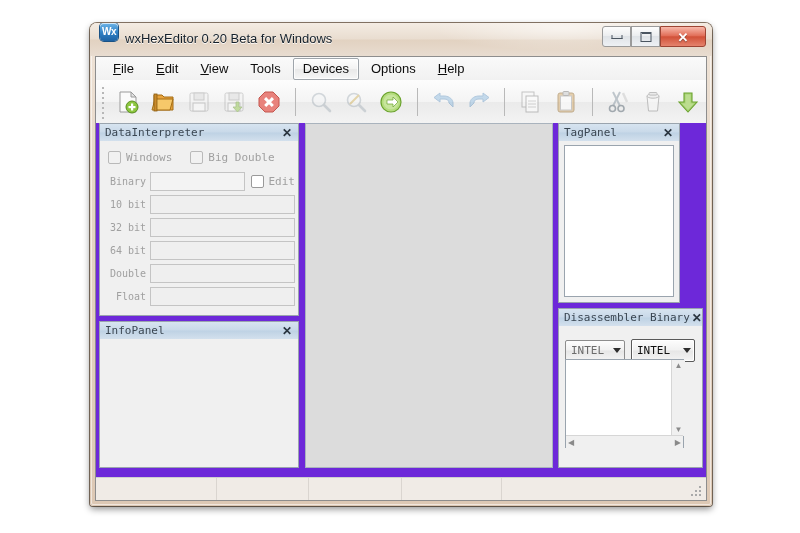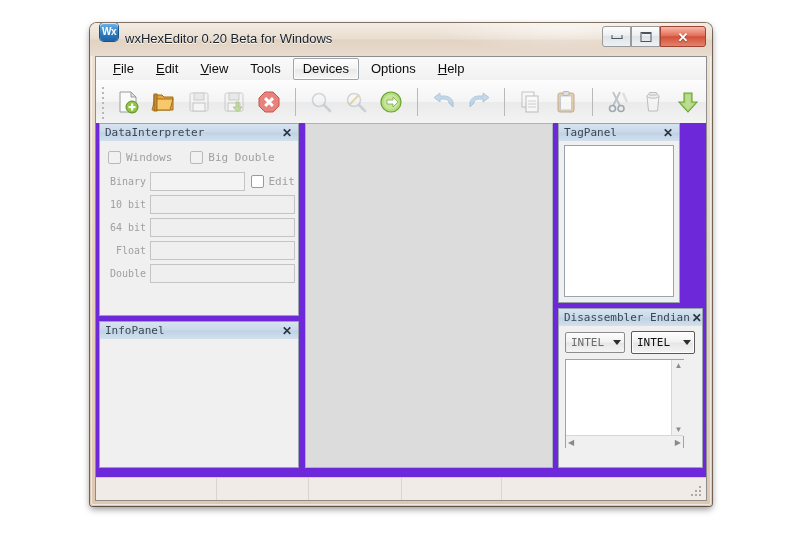--- a/index.html
+++ b/index.html
@@ -441,29 +441,33 @@
               <span class="di-field white"></span>
               <span class="chk enabled" style="margin-left:6px;"></span>
               <span class="cblabel" style="margin-right:0;">Edit</span>
             </div>
 
             <div class="di-row">
               <span class="di-label">10 bit</span>
               <span class="di-field"></span>
             </div>
             <div class="di-row">
+              <span class="di-label">32 bit</span>
+              <span class="di-field"></span>
+            </div>
+            <div class="di-row">
               <span class="di-label">64 bit</span>
               <span class="di-field"></span>
             </div>
             <div class="di-row">
+              <span class="di-label">Double</span>
+              <span class="di-field"></span>
+            </div>
+            <div class="di-row">
               <span class="di-label">Float</span>
-              <span class="di-field"></span>
-            </div>
-            <div class="di-row">
-              <span class="di-label">Double</span>
               <span class="di-field"></span>
             </div>
 
           </div>
         </div>
 
         <div class="dock" style="left:3px;top:198px;width:200px;height:147px;">
           <div class="dock-title">
             <span class="t">InfoPanel</span>
             <span class="dock-x">✕</span>
@@ -478,26 +482,26 @@
             <span class="t">TagPanel</span>
             <span class="dock-x">✕</span>
           </div>
           <div class="dock-body">
             <div class="listbox" style="left:5px;top:4px;right:5px;bottom:5px;"></div>
           </div>
         </div>
 
         <div class="dock" style="left:462px;top:185px;width:145px;height:160px;">
           <div class="dock-title">
-            <span class="t">Disassembler Endian</span>
+            <span class="t">Disassembler Binary</span>
             <span class="dock-x">✕</span>
           </div>
           <div class="dock-body">
 
-            <div style="display:flex;gap:6px;padding:5px 5px 0 6px;align-items:center;">
+            <div style="display:flex;gap:6px;padding:13px 5px 0 6px;align-items:center;">
               <div class="combo" style="width:60px;">
                 <span class="ctext">INTEL</span>
                 <span class="arrow-dn"></span>
               </div>
               <div class="combo focused" style="width:64px;height:23px;">
                 <span class="ctext">INTEL</span>
                 <span class="arrow-dn"></span>
               </div>
             </div>
 

